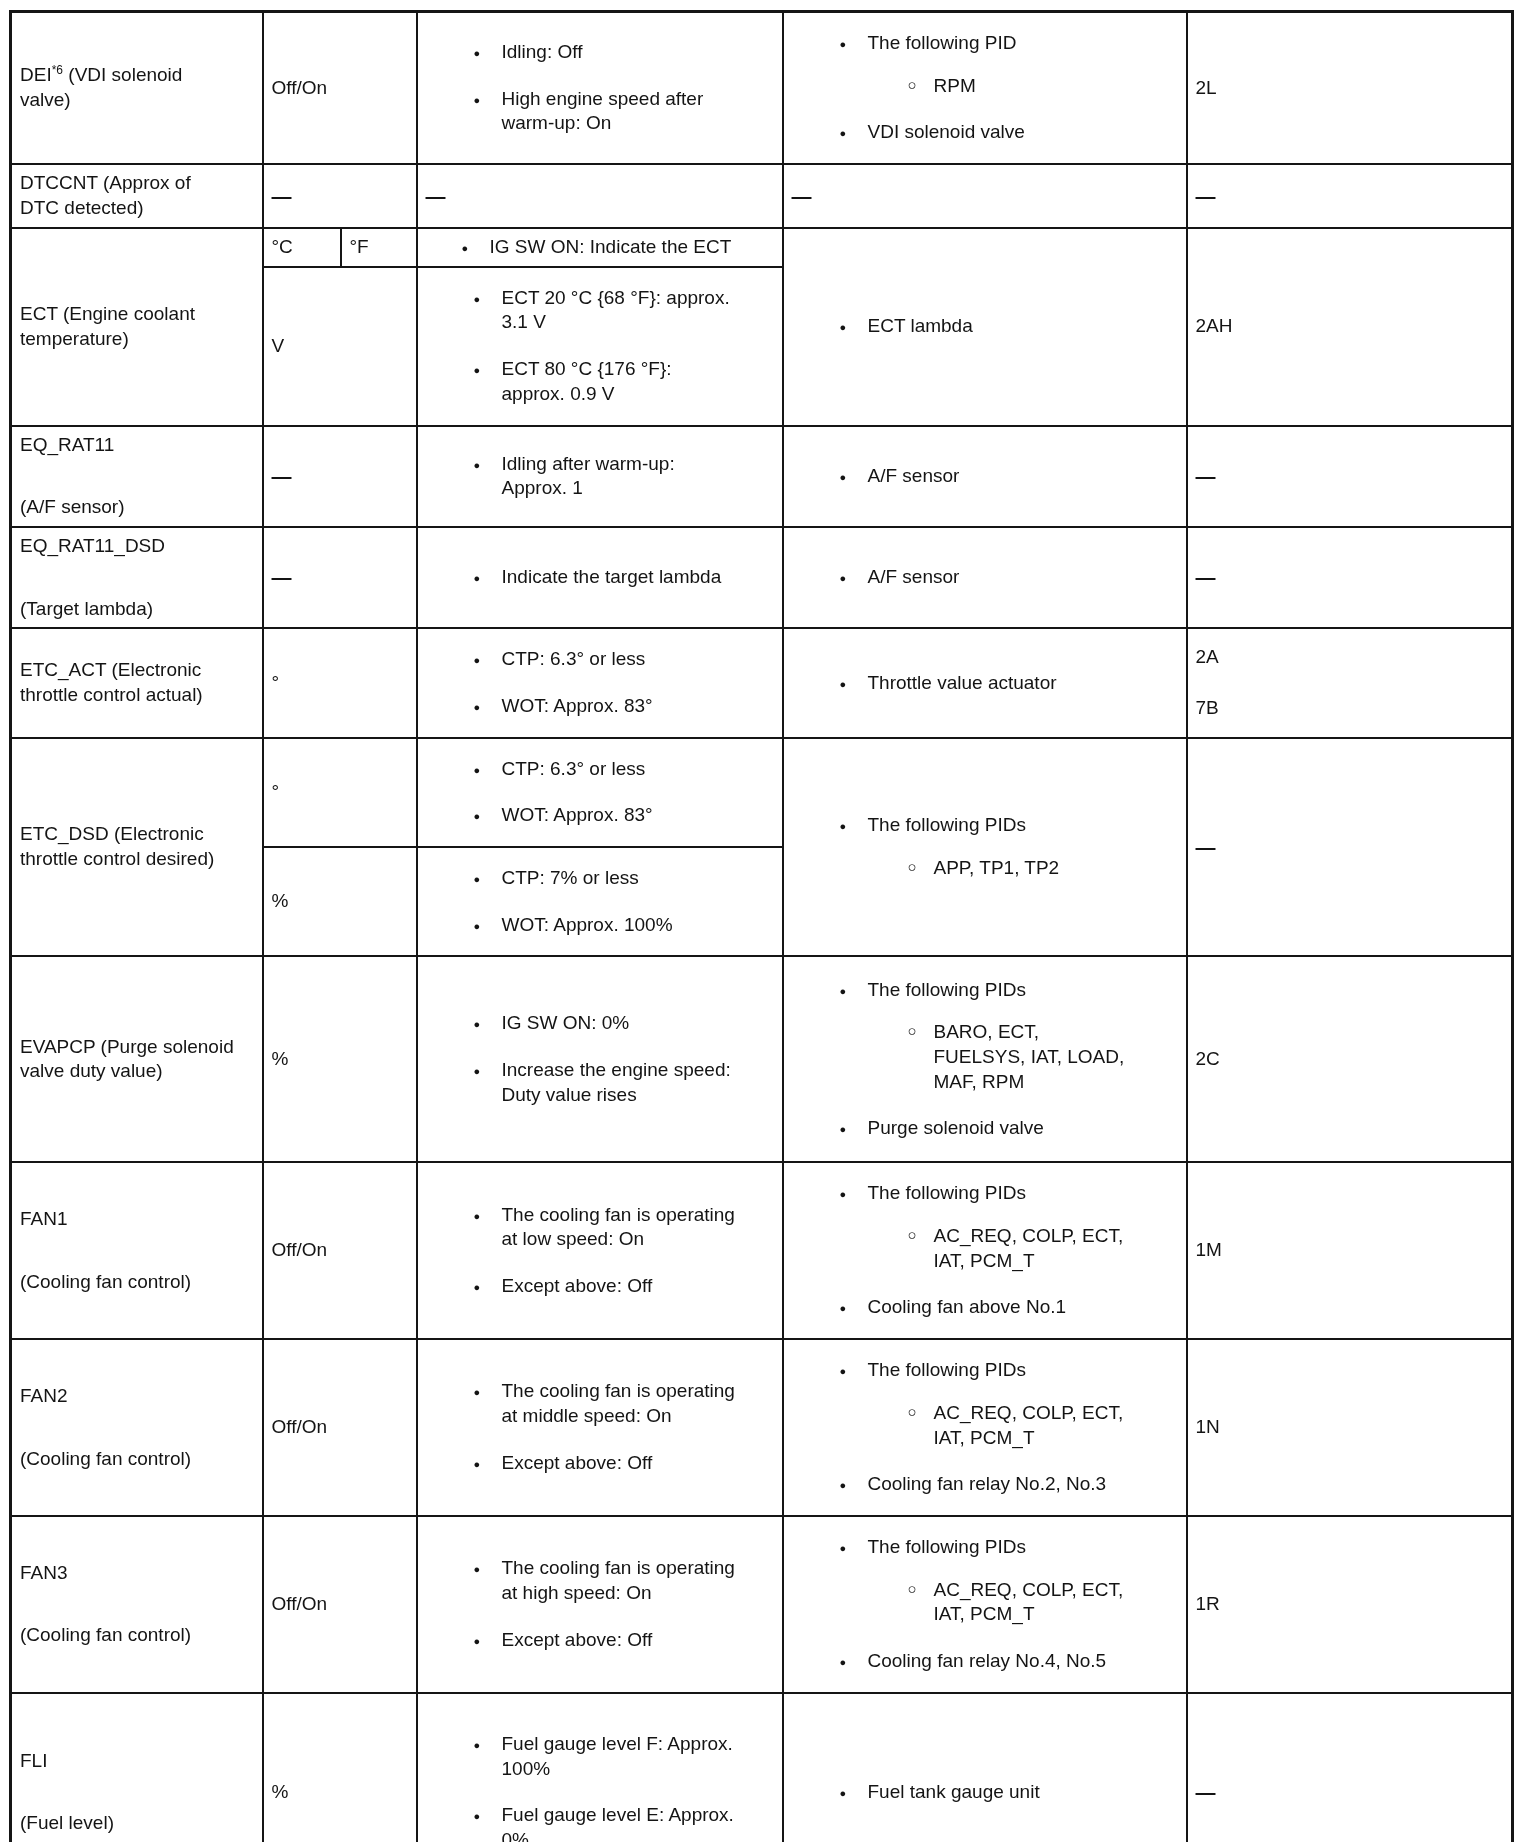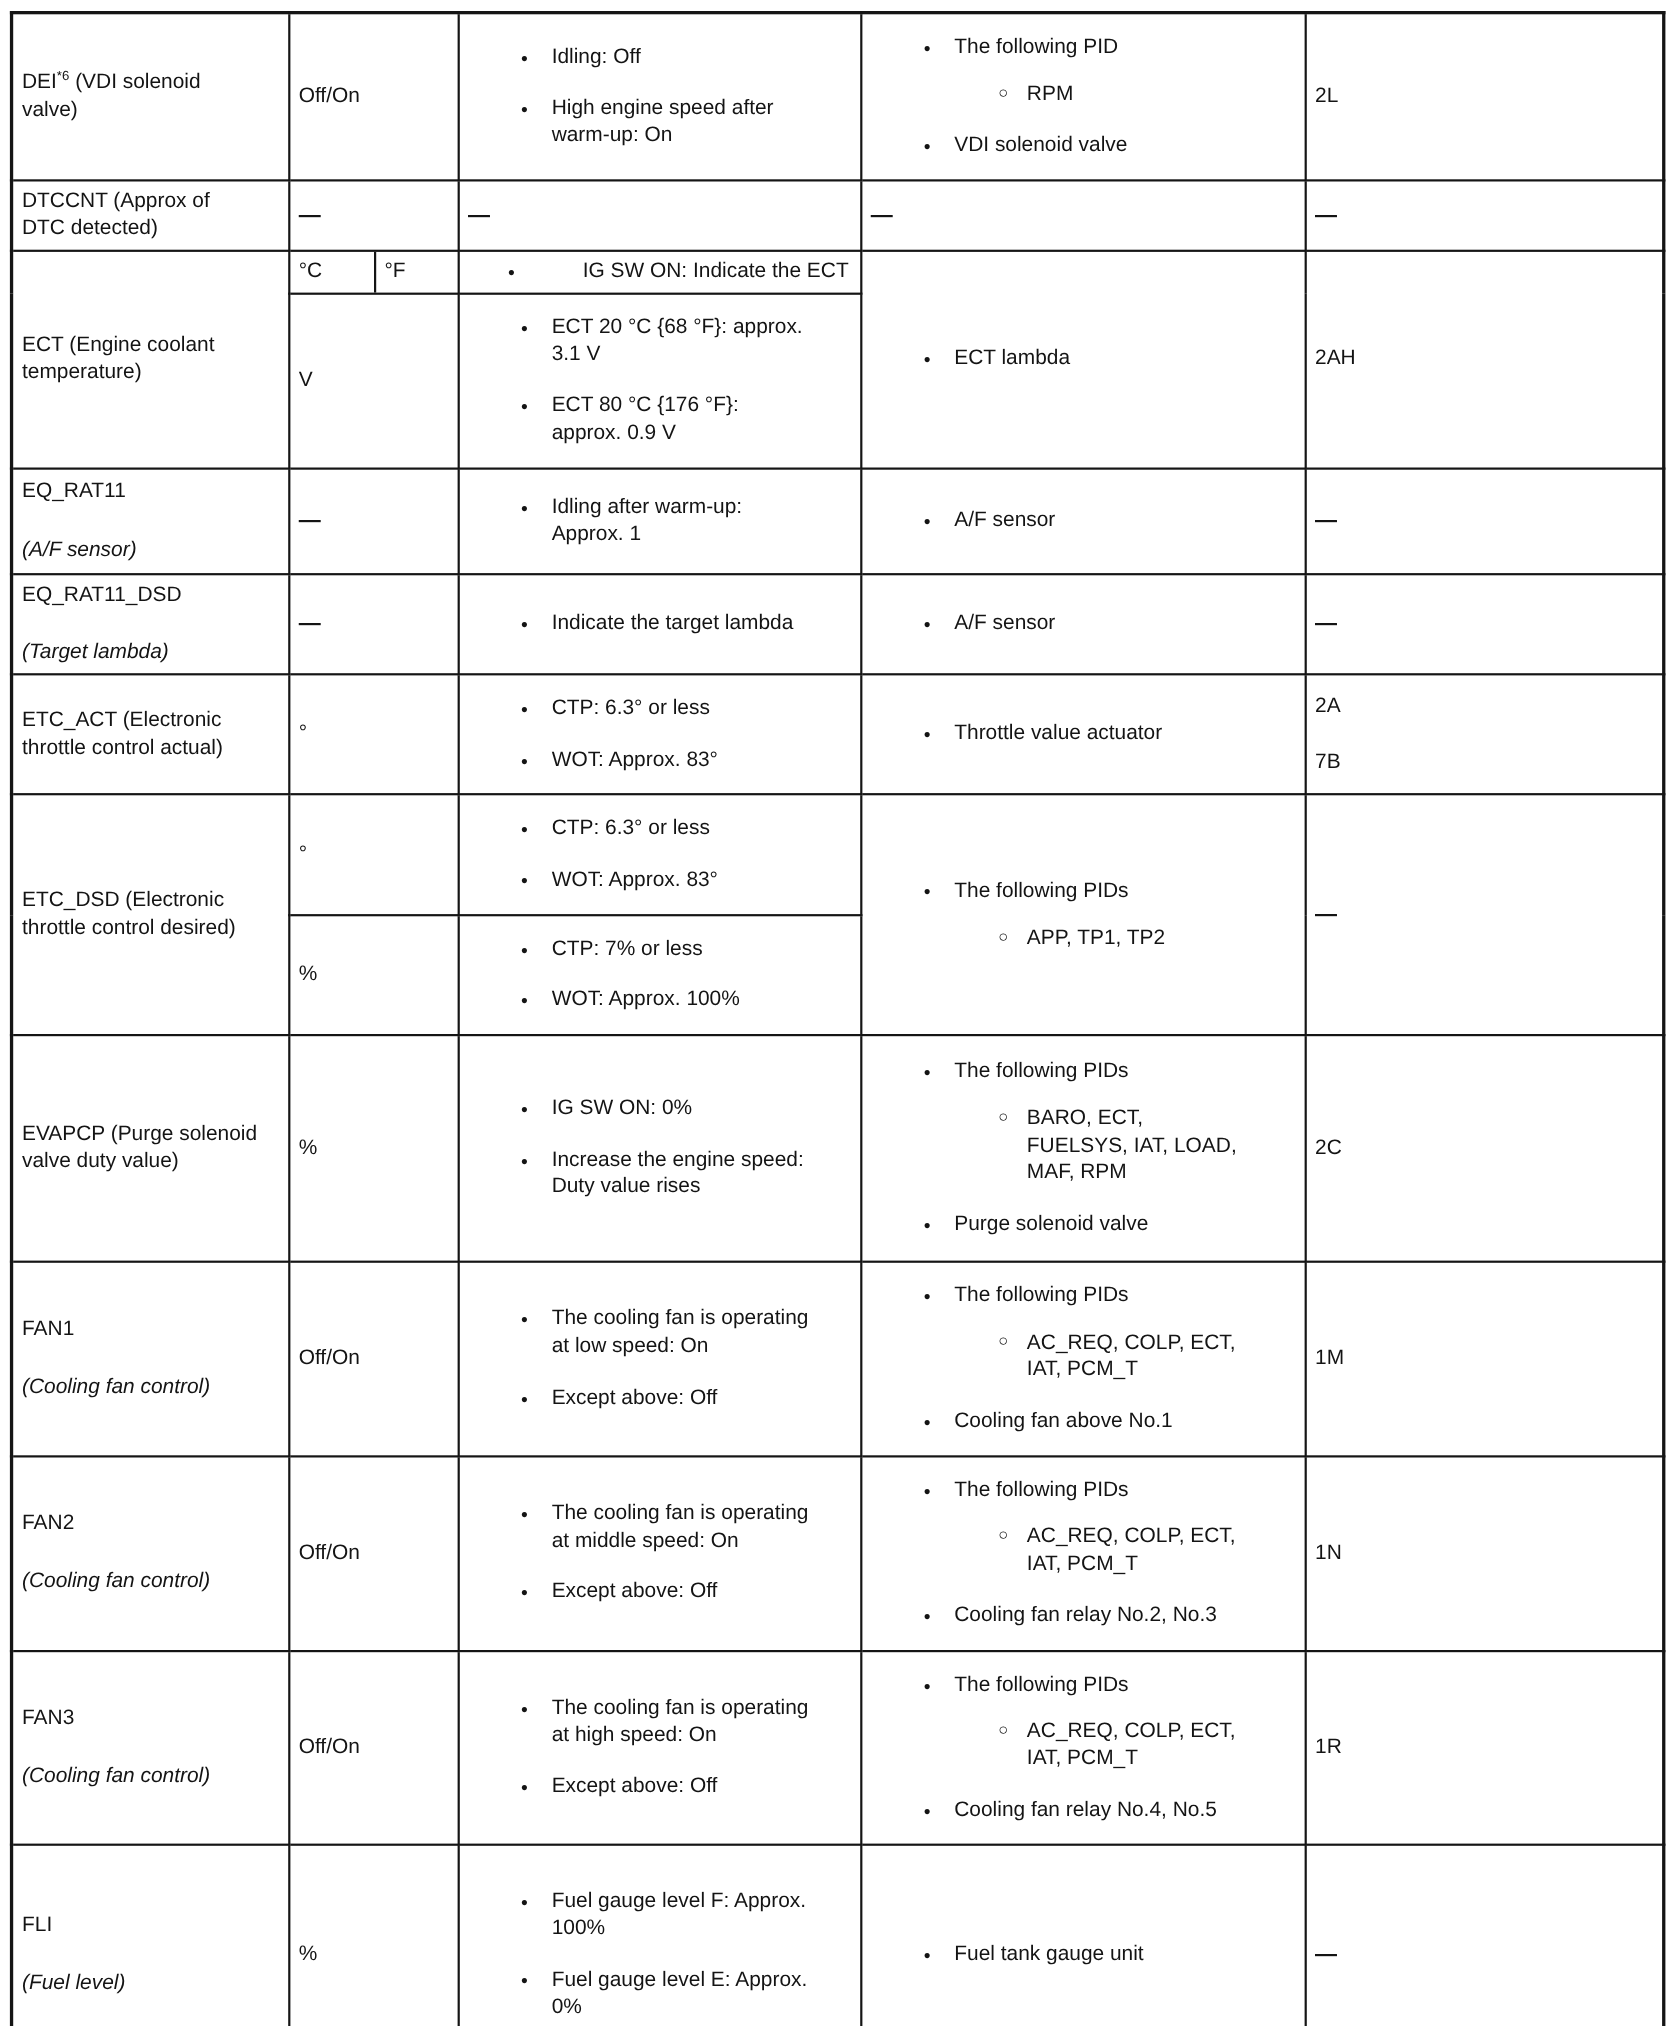--- a/index.html
+++ b/index.html
@@ -25,29 +25,29 @@
   tr.r-ect-a{height:38px} tr.r-ect-b{height:142px}
   tr.r-eq1{height:96px} tr.r-eq2{height:88px}
   tr.r-etcact{height:92px}
   tr.r-etcdsd-a{height:88px} tr.r-etcdsd-b{height:88px}
   tr.r-evapcp{height:206px}
   tr.r-fan1{height:176px} tr.r-fan2{height:170px} tr.r-fan3{height:170px}
   tr.r-fli{height:200px}
 
   
   .nm { white-space: pre-line; }
-  .nm + .nm { margin-top: 28px; font-style: italic; }
+  .nm + .nm { margin-top: 38px; }
   sup { font-size: 12px; line-height: 0; vertical-align: super; }
 
   
   ul.blist { list-style: none; margin: 0; padding: 0 0 0 36px; }
   li.b { position: relative; padding-left: 28px; margin: 12px; }
   li.b + li.b { margin-top: 22px; }
   li.b::before { content: "●"; position: absolute; left: 0; top: 6px; font-size: 11px; }
-  ul.tight li.b { margin: 0; text-align: right; }
+  ul.tight li.b { margin: 0; }
   .sub { position: relative; margin: 18px 0 0 40px; padding-left: 26px; }
   .sub::before { content: "○"; position: absolute; left: 0; top: 1px; font-size: 15px; font-weight: bold; }
 
   
   .dash { font-weight: bold; font-size: 20px; }
 
   
   td.p0 { padding: 0; }
   .cfwrap { display: flex; width: 100%; height: 100%; min-height: 33px; align-items: stretch; }
   .cfhalf { flex: 1 1 50%; padding: 5px 8px; display: flex; align-items: center; }

